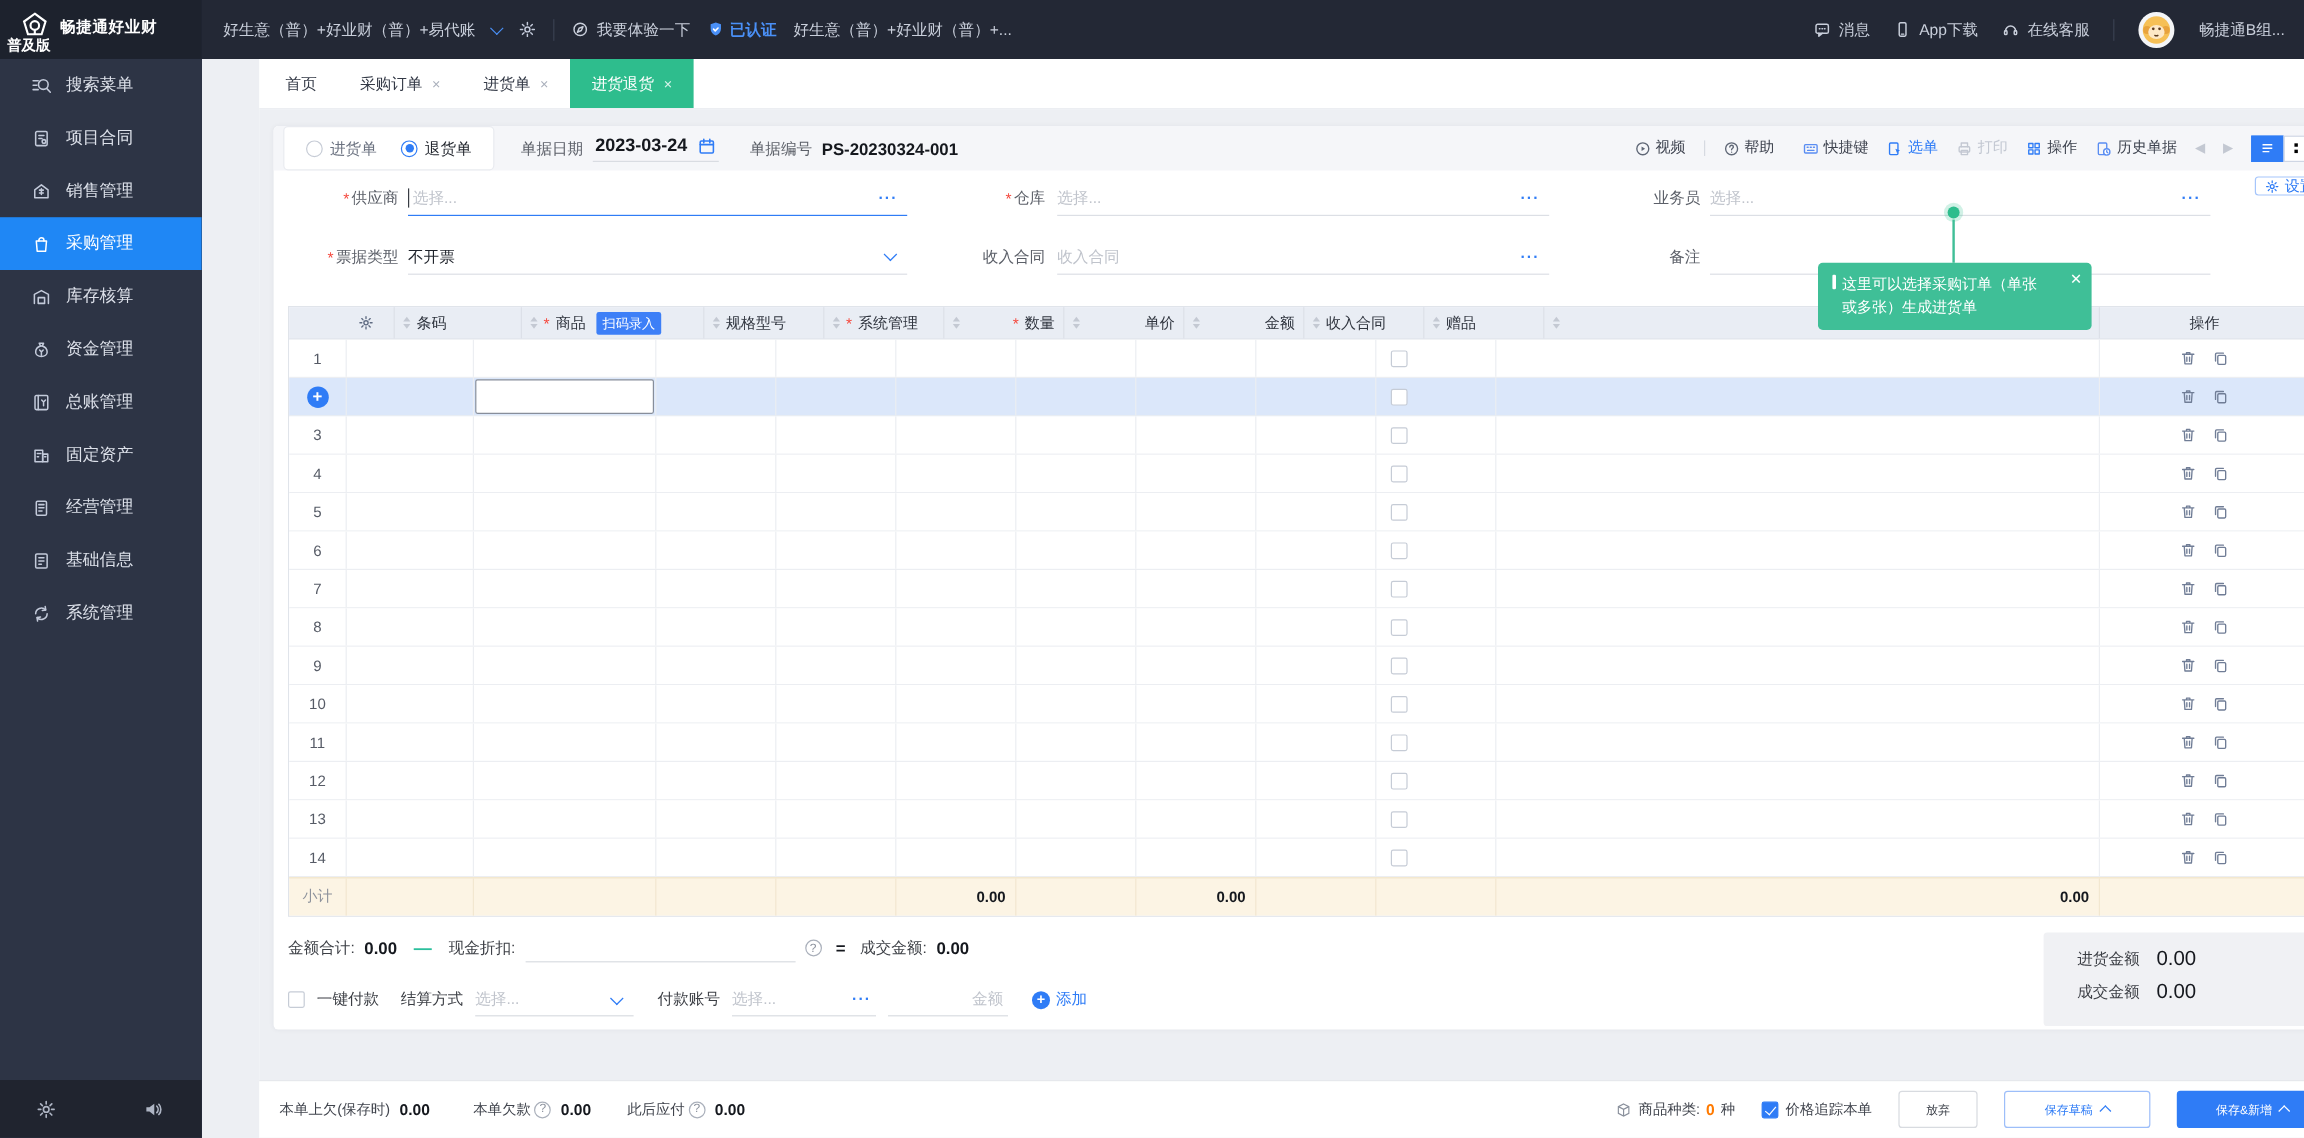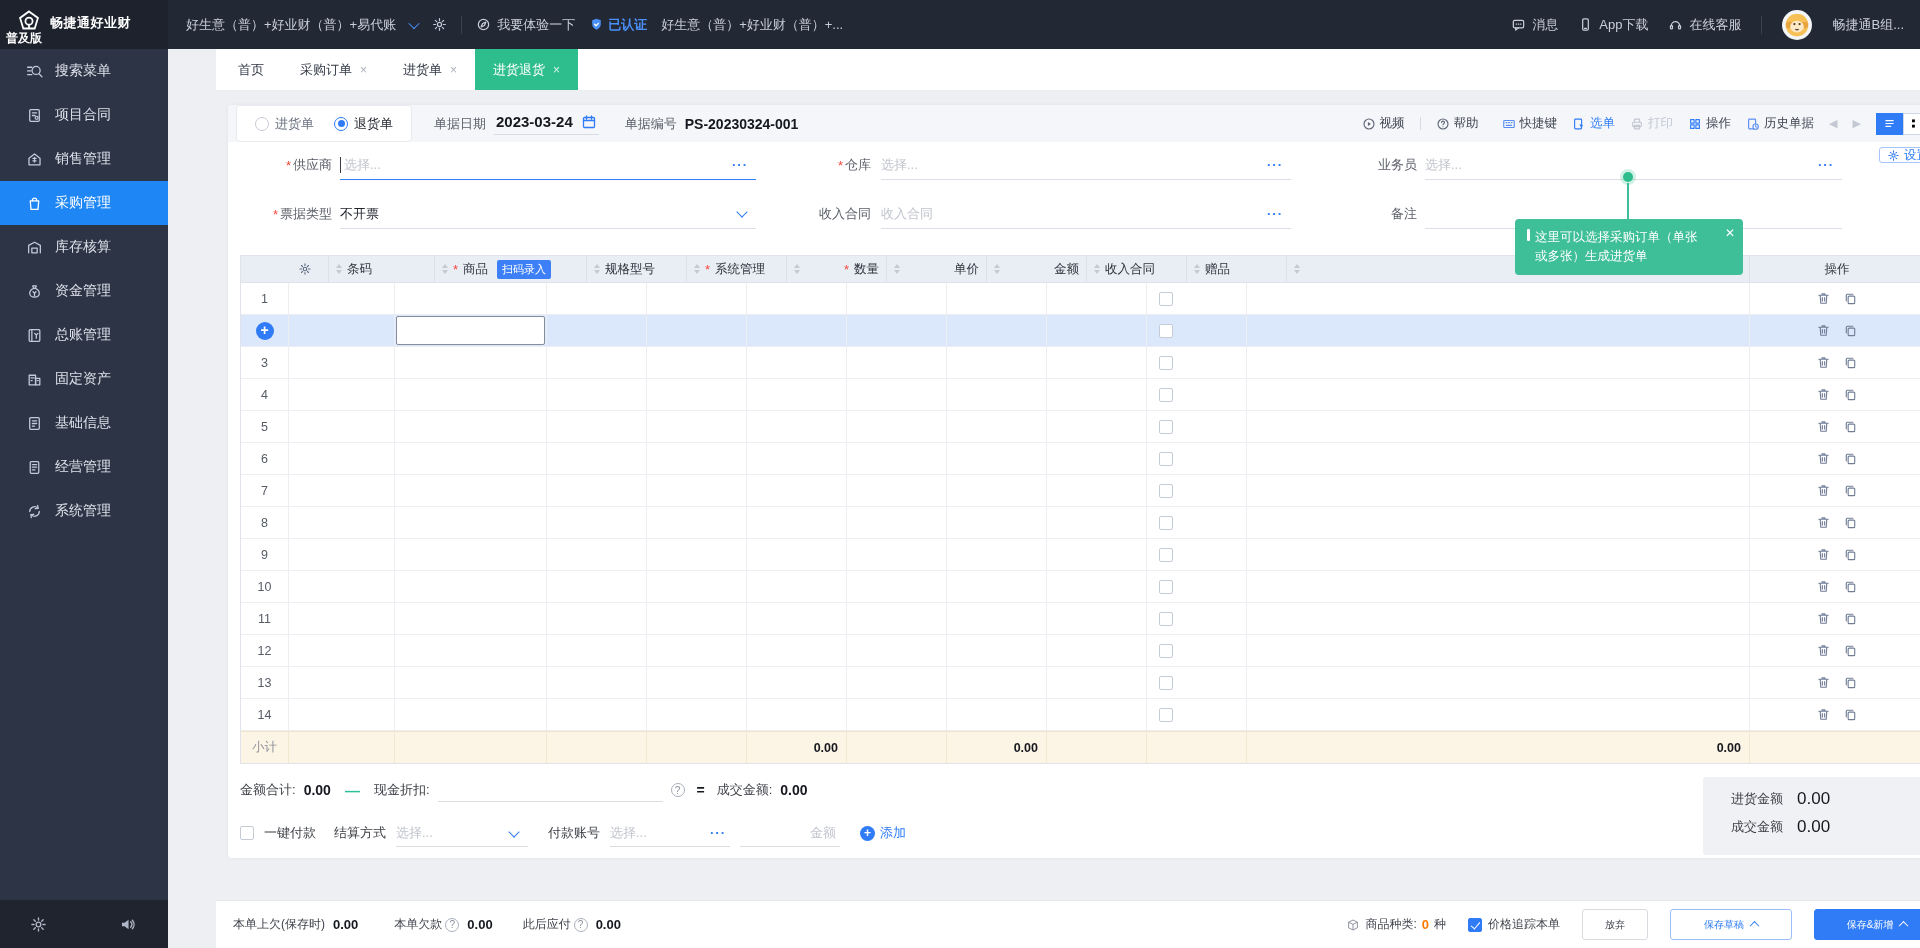--- a/index.html
+++ b/index.html
@@ -340,34 +340,34 @@
             <rect x="3" y="4" width="6" height="9"></rect>
             <rect x="9" y="7" width="4" height="6"></rect>
             <path d="M4.8 6.5h1M4.8 9h1M6.6 6.5h1M10.5 9h1"></path>
           </svg>
         </span>
         <span class="side-label">固定资产</span>
       </div>
       <div class="side-item">
         <span class="ic">
           <svg viewBox="0 0 16 16">
+            <rect x="4" y="2.5" width="8" height="11" rx="1"></rect>
+            <path d="M6 5.2h4M6 7.7h4M6 10.2h2.5"></path>
+          </svg>
+        </span>
+        <span class="side-label">经营管理</span>
+      </div>
+      <div class="side-item">
+        <span class="ic">
+          <svg viewBox="0 0 16 16">
             <rect x="3.5" y="2.5" width="9" height="11" rx="1"></rect>
             <path d="M6 5.5h4M6 8h4M6 10.5h2"></path>
           </svg>
         </span>
         <span class="side-label">基础信息</span>
-      </div>
-      <div class="side-item">
-        <span class="ic">
-          <svg viewBox="0 0 16 16">
-            <rect x="4" y="2.5" width="8" height="11" rx="1"></rect>
-            <path d="M6 5.2h4M6 7.7h4M6 10.2h2.5"></path>
-          </svg>
-        </span>
-        <span class="side-label">经营管理</span>
       </div>
       <div class="side-item">
         <span class="ic">
           <svg viewBox="0 0 16 16">
             <path d="M3.5 8a4.5 4.5 0 017.8-3M12.5 8a4.5 4.5 0 01-7.8 3"></path>
             <path d="M11 2.3l.4 2.7-2.7.4M5 13.7l-.4-2.7 2.7-.4"></path>
           </svg>
         </span>
         <span class="side-label">系统管理</span>
       </div>

